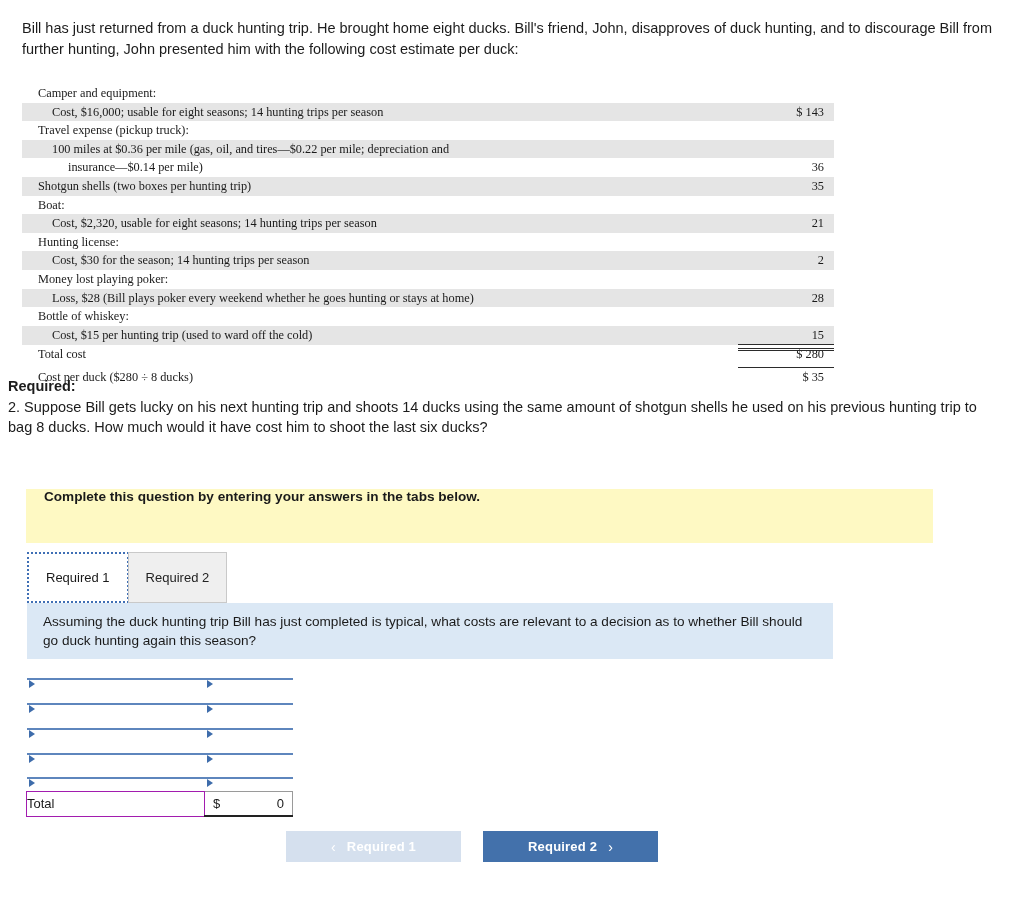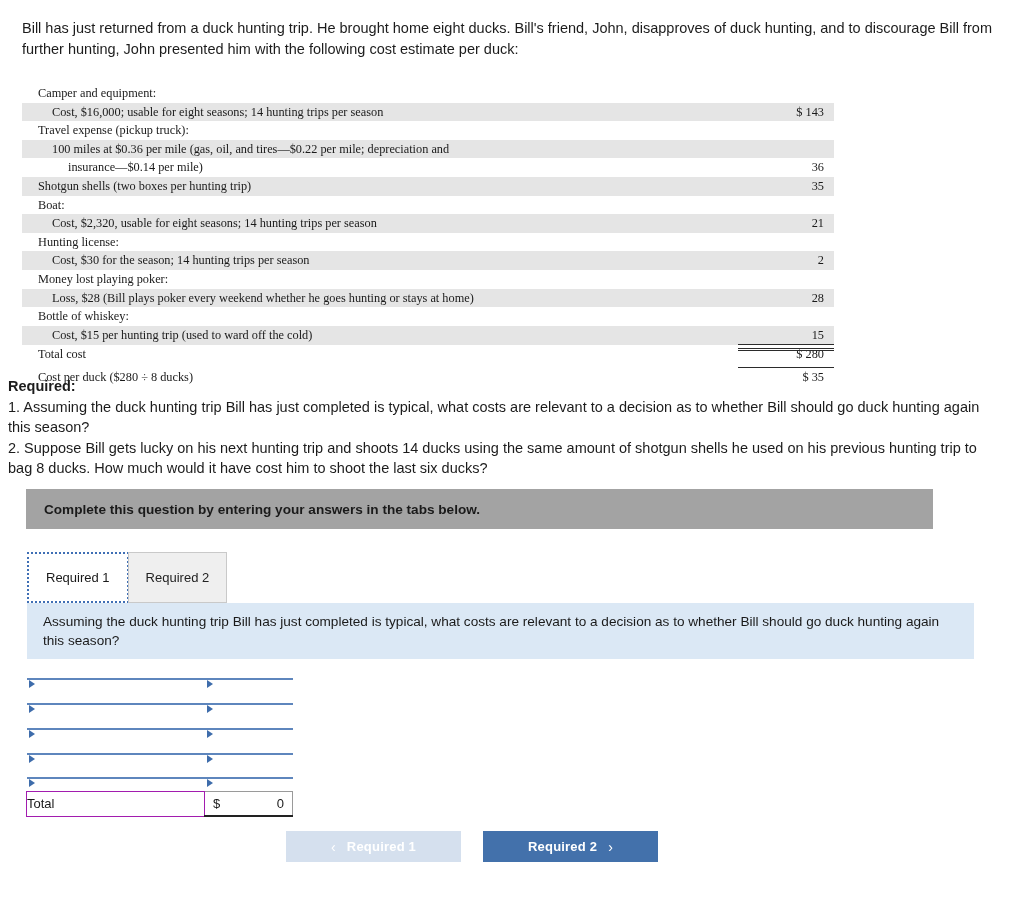--- a/index.html
+++ b/index.html
@@ -80,24 +80,24 @@
   }
   .required-block .req-head { font-weight: bold; }
   .required-block p { margin: 0; }
 
   
   .instruction-bar {
     position: absolute;
     left: 26px;
     top: 489px;
     width: 907px;
-    height: 40px;
-    background: #a3a3a3;
-    display: flex;
-    align-items: center;
+    height: 54px;
+    background: #fef9c3;
+    display: flex;
+    align-items: flex-start;
   }
   .instruction-bar .txt {
     font-size: 13.6px;
     font-weight: bold;
     color: #1a1a1a;
     padding-left: 18px;
   }
 
   
   .tab-strip {
@@ -125,21 +125,21 @@
     background: #ffffff;
     border: 2px dotted #3f6fb5;
     color: #1a1a1a;
   }
 
   
   .q-panel {
     position: absolute;
     left: 27px;
     top: 603px;
-    width: 947px;
+    width: 806px;
     height: 56px;
     background: #dbe8f5;
     display: flex;
     align-items: center;
   }
   .q-panel .q-txt {
     font-size: 13.6px;
     line-height: 19px;
     color: #1a1a1a;
     padding: 0 20px 0 16px;
@@ -300,21 +300,20 @@
       <tr class="even">
         <td class="label">Cost per duck ($280 ÷ 8 ducks)</td>
         <td class="val rule-top">$ 35</td>
       </tr>
     </tbody>
 </table>
 <div class="dbl-underline"></div>
 
 <div class="required-block">
   <p class="req-head">Required:</p>
-  <p>1.  Assuming the duck hunting trip Bill has just completed is typical, what costs are relevant to a decision as to whether Bill should go duck hunting again this season?</p>
   <p>2. Suppose Bill gets lucky on his next hunting trip and shoots 14 ducks using the same amount of shotgun shells he used on his previous hunting trip to bag 8 ducks. How much would it have cost him to shoot the last six ducks?</p>
 </div>
 
 <div class="instruction-bar">
   <span class="txt">Complete this question by entering your answers in the tabs below.</span>
 </div>
 
 <div class="tab-strip">
   <div class="tab active">
     <span>Required 1</span>

